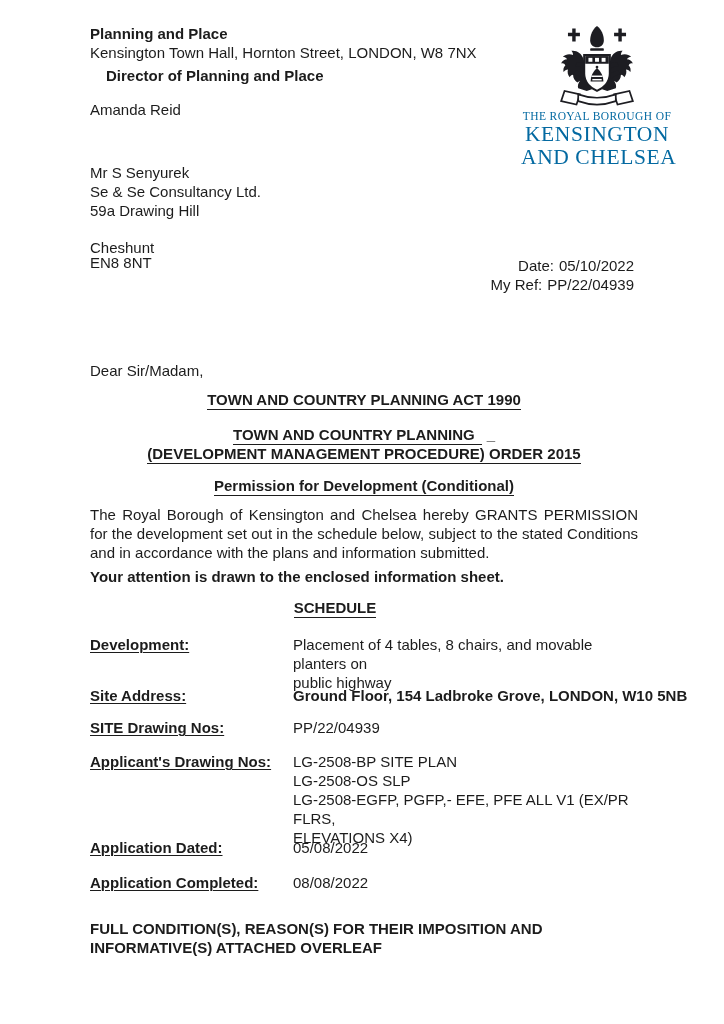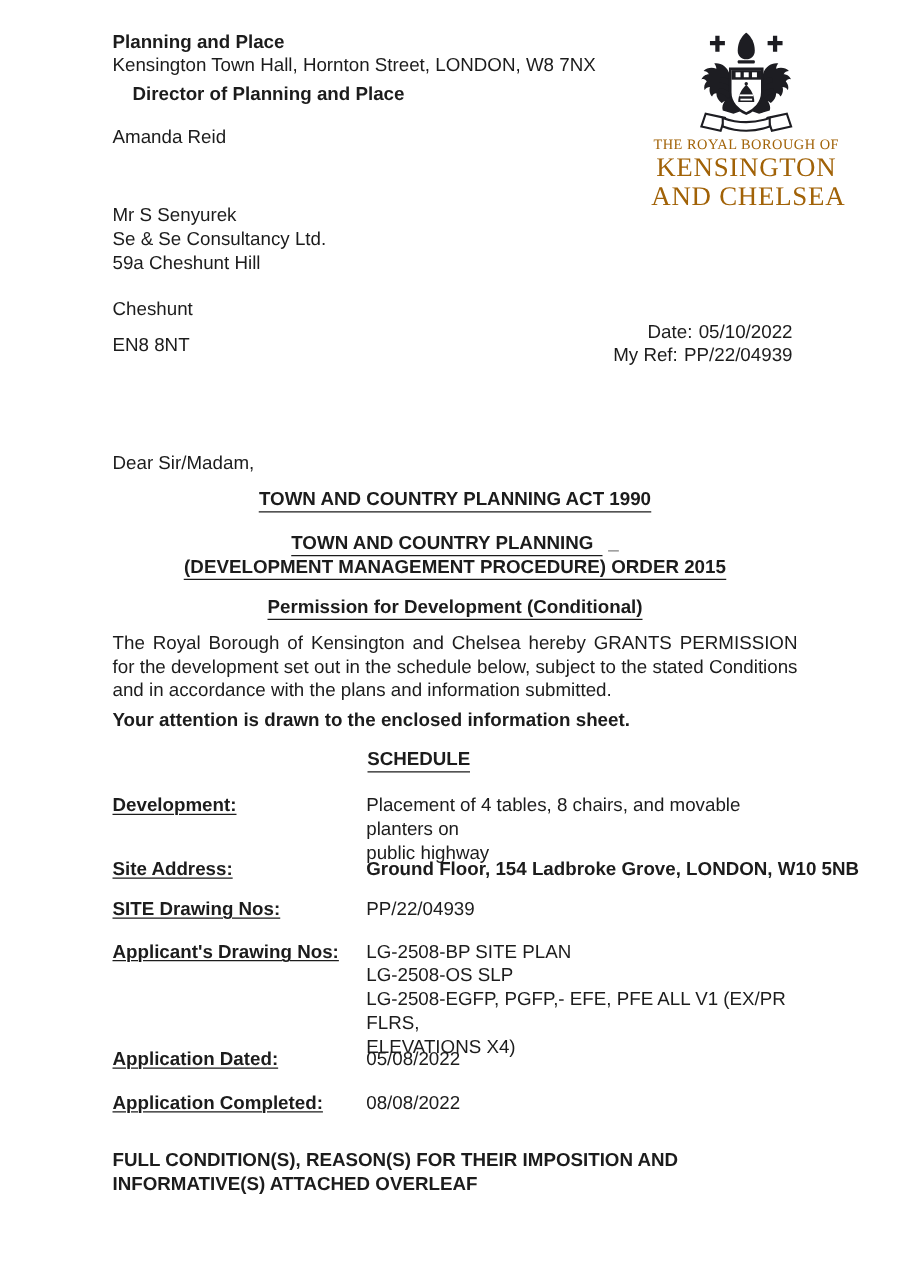--- a/index.html
+++ b/index.html
@@ -29,21 +29,21 @@
   .meta-line .lbl { font-weight: normal; }
   .meta-line .val { margin-left: 5px; }
   .row-label {
     position: absolute; left: 90px;
     font-weight: bold;
     text-decoration: underline; text-decoration-thickness: 1.4px; text-underline-offset: 2px;
     white-space: nowrap;
   }
   .row-value { position: absolute; left: 293px; width: 356px; }
   .row-value.bv { font-weight: bold; white-space: nowrap; }
-  .logo { left: 521px; top: 26px; width: 152px; text-align: center; color: #a16207; }
+  .logo { left: 521px; top: 26px; width: 152px; text-align: center; color: #0369a1; }
   .logo svg { display:block; margin: 0 auto; }
   .logo .small-line {
     font-family: "Liberation Serif", "DejaVu Serif", serif;
     font-size: 11.5px; line-height: 14px; letter-spacing: 0.4px;
     margin-top: 1px; white-space: nowrap;
   }
   .logo .big-line {
     font-family: "Liberation Serif", "DejaVu Serif", serif;
     font-size: 21.5px; line-height: 23px; letter-spacing: 0.6px;
     white-space: nowrap;
@@ -97,23 +97,23 @@
         </g>
       </svg>
     </span>
     <div class="small-line">THE ROYAL BOROUGH OF</div>
     <div class="big-line">KENSINGTON</div>
     <div class="big-line">AND CHELSEA</div>
   </div>
 
   <div class="abs" style="left:90px; top:163px;">Mr S Senyurek</div>
   <div class="abs" style="left:90px; top:182px;">Se &amp; Se Consultancy Ltd.</div>
-  <div class="abs" style="left:90px; top:201px;">59a Cheshunt Hill</div>
+  <div class="abs" style="left:90px; top:201px;">59a Drawing Hill</div>
   <div class="abs" style="left:90px; top:238px;">Cheshunt</div>
-  <div class="abs" style="left:90px; top:267px;">EN8 8NT</div>
+  <div class="abs" style="left:90px; top:253px;">EN8 8NT</div>
 
   <div class="abs meta-block" style="top:256px;">
     <div class="meta-line">
       <span class="lbl">Date:</span><span class="val">05/10/2022</span>
     </div>
     <div class="meta-line">
       <span class="lbl">My Ref:</span><span class="val">PP/22/04939</span>
     </div>
   </div>
 

